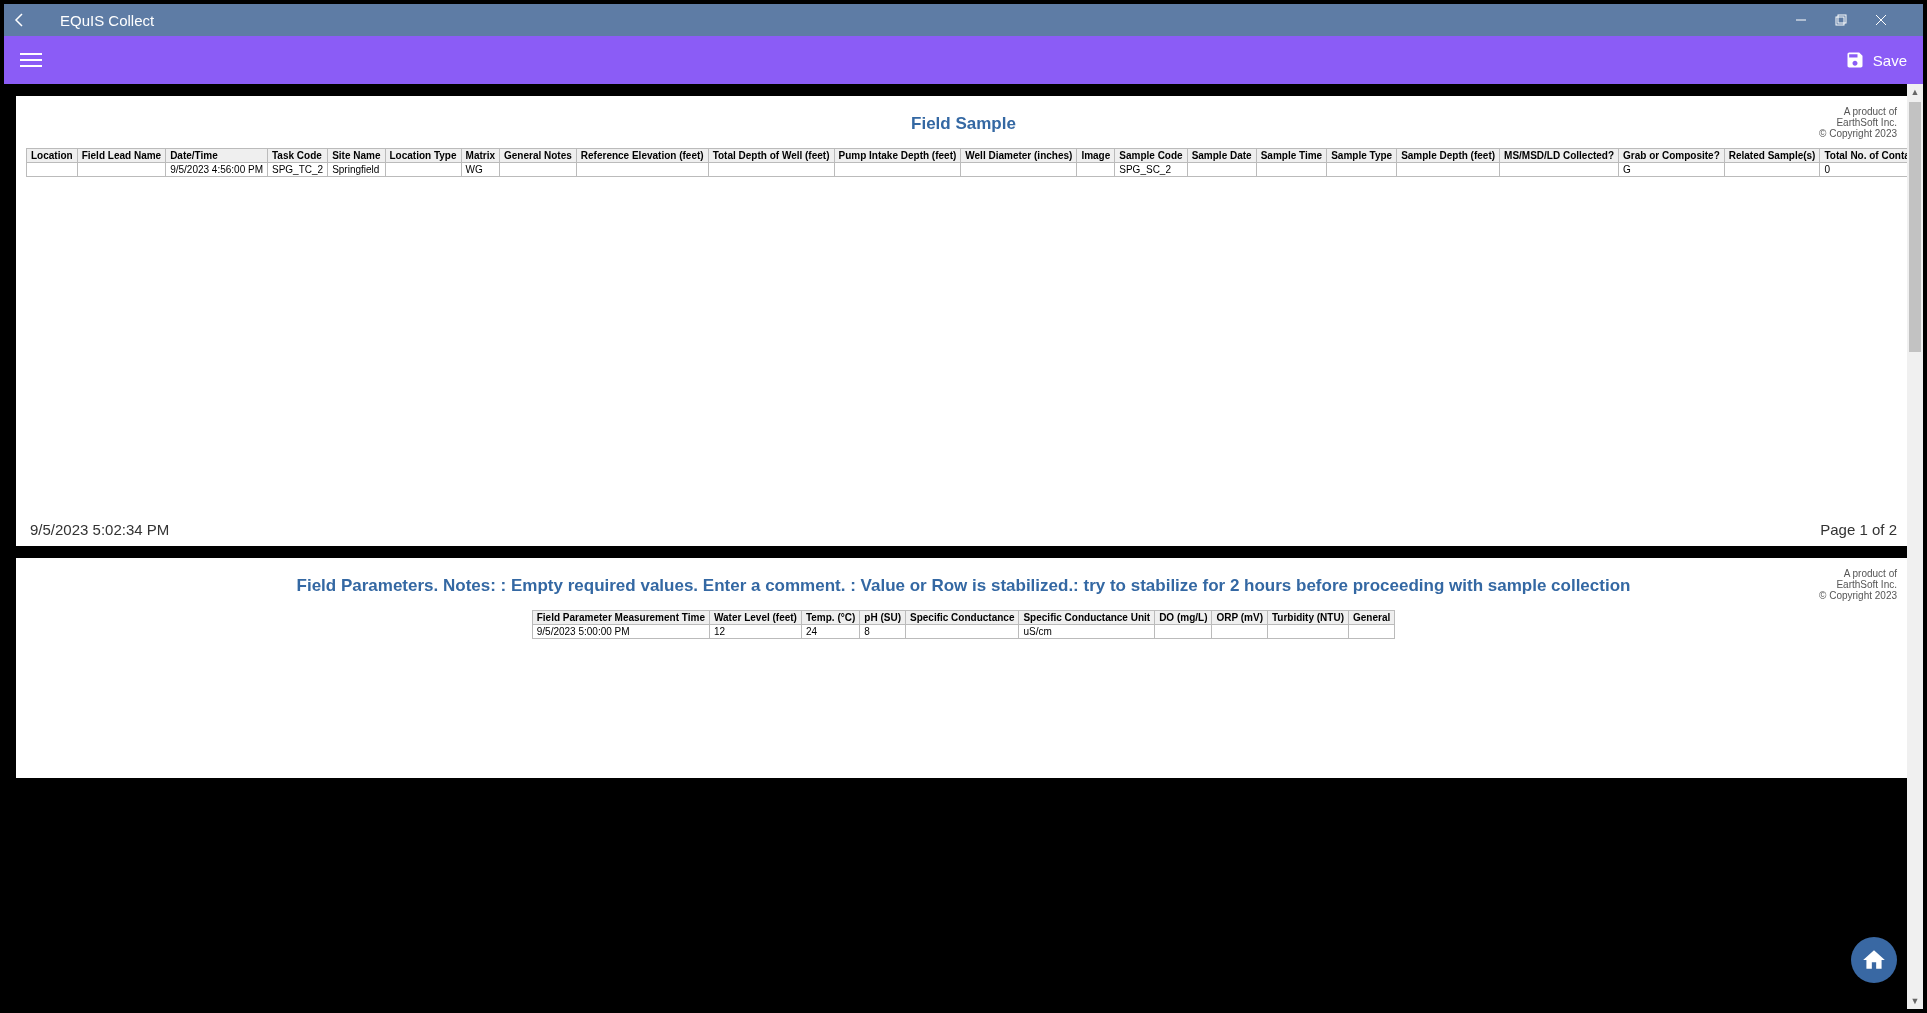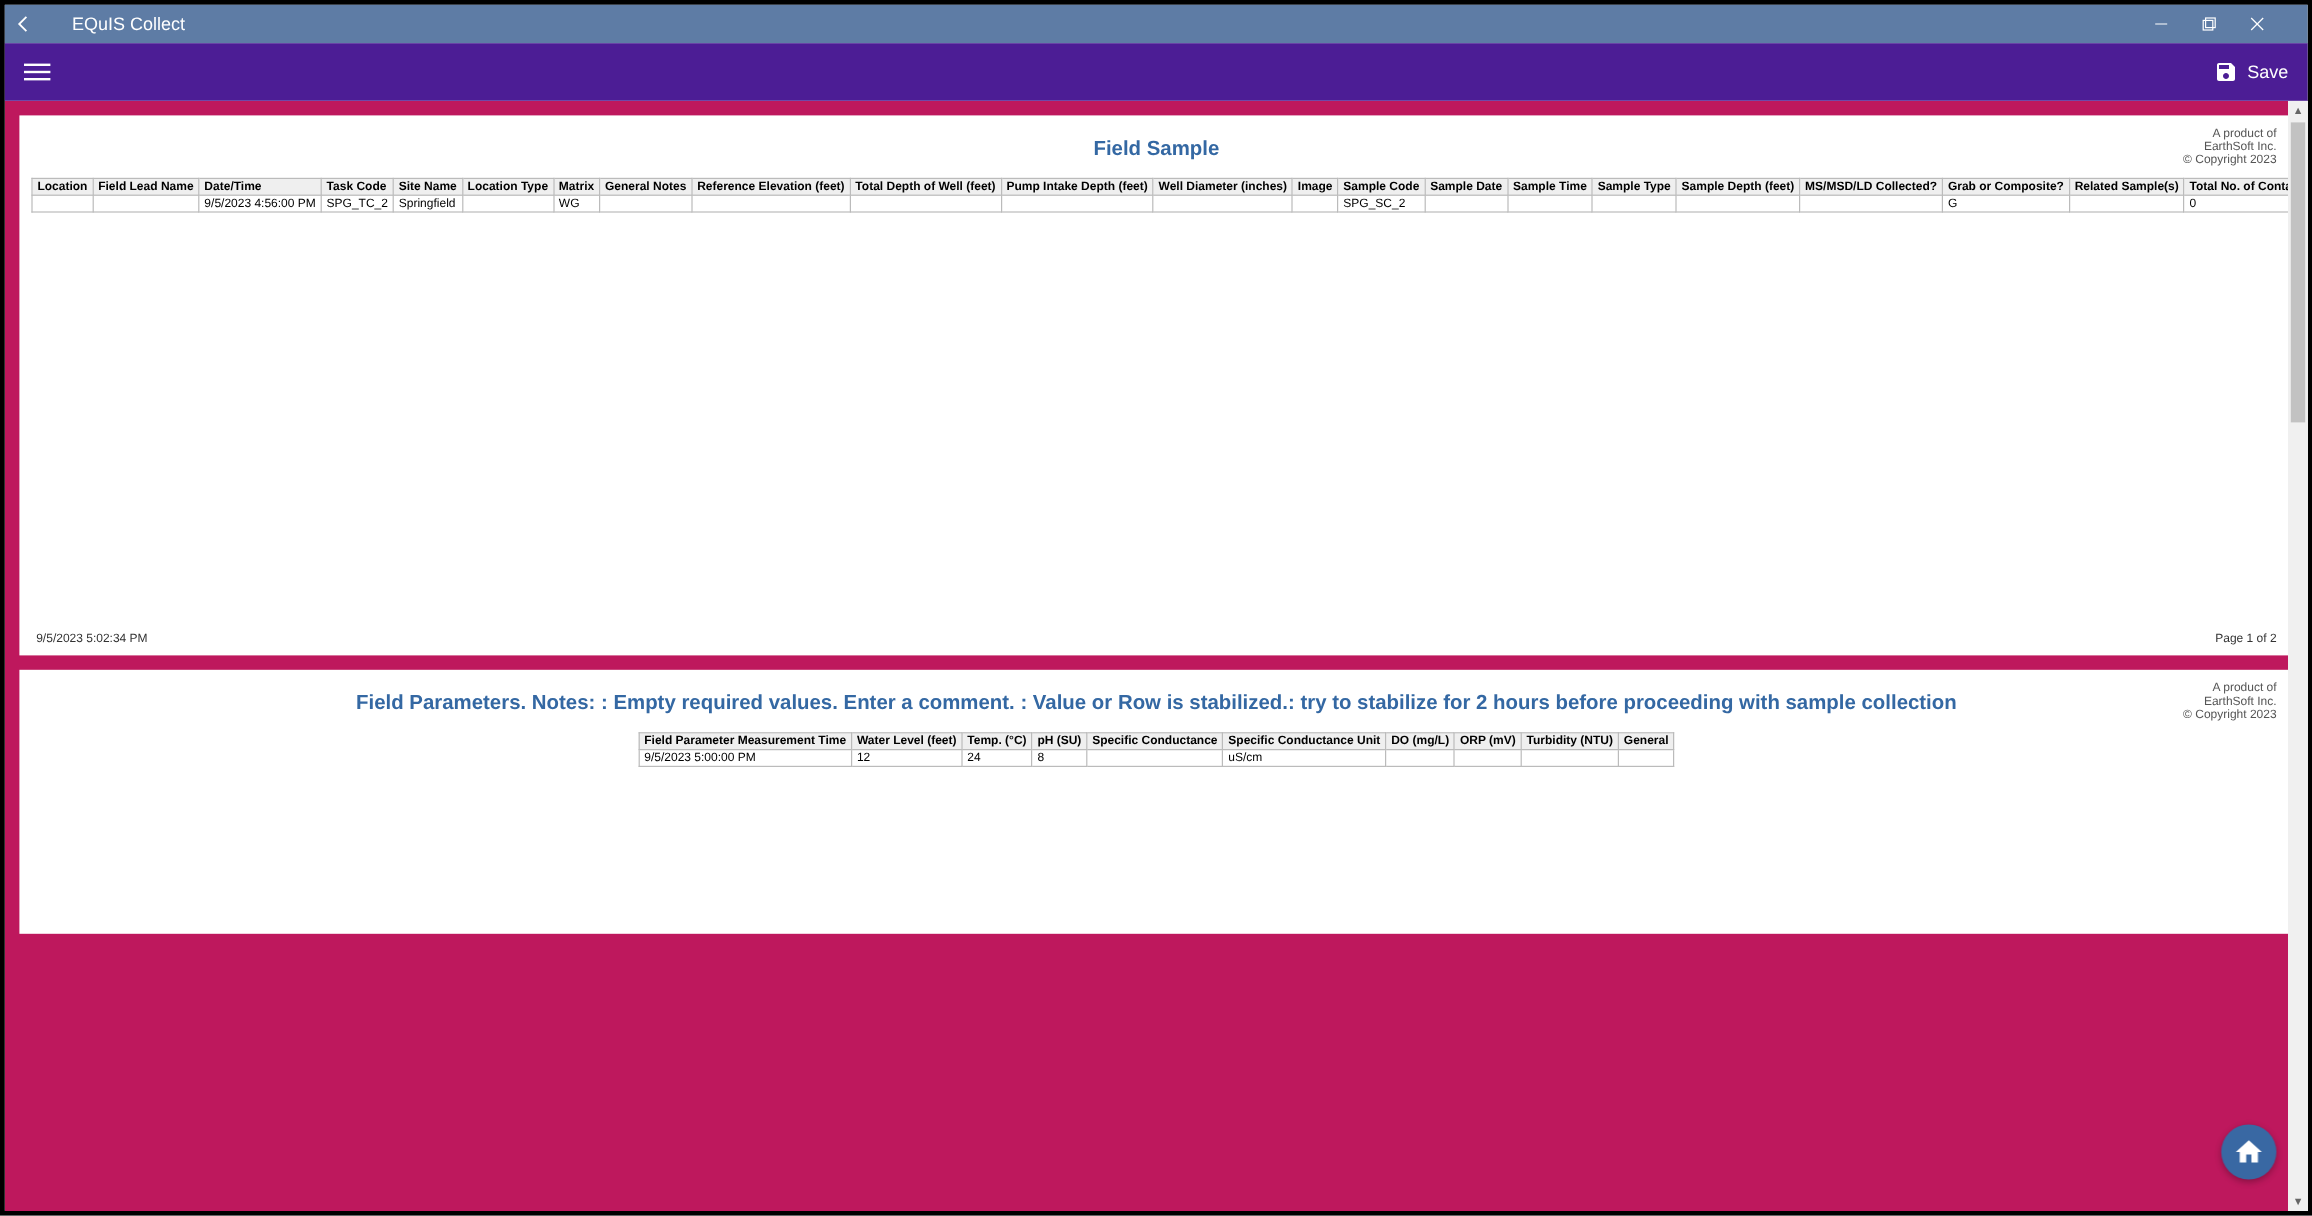--- a/index.html
+++ b/index.html
@@ -26,33 +26,33 @@
   color: #fff;
   padding: 0 8px;
   text-align: center;
 }
 .titlebar .back { width: 24px; text-align: center; cursor: pointer; }
 .titlebar .title { margin-left: 24px; font-size: 15px; font-weight: 300; }
 .titlebar .spacer { flex: 1; }
 .titlebar .winbtn { width: 40px; text-align: center; cursor: pointer; font-size: 13px; }
 .toolbar {
   height: 48px;
-  background: #4c1d95;
+  background: #8b5cf6;
   display: flex;
   align-items: center;
   padding: 0 16px;
   color: #fff;
 }
 .hamburger { cursor: pointer; }
 .hamburger div { width: 22px; height: 2px; background: #fff; margin: 4px 0; }
 .toolbar .spacer { flex: 1; }
 .save-btn { display: flex; align-items: center; gap: 8px; cursor: pointer; font-size: 15px; }
 .content {
   flex: 1;
-  background: #be185d;
+  background: #000000;
   overflow-y: auto;
   padding: 12px;
   position: relative;
 }
 .page {
   background: #fff;
   margin-bottom: 12px;
   padding: 10px 10px 20px 10px;
   position: relative;
   min-height: 450px;
@@ -88,21 +88,21 @@
   font-weight: bold;
   text-align: left;
   font-size: 10px;
   margin-top: 40px;
 }
 table.data td { height: 14px; }
 .page-footer {
   position: absolute;
   bottom: 8px;
   left: 14px; right: 14px;
-  font-size: 10px;
+  font-size: 15px;
   color: #333;
   display: flex;
   justify-content: space-between;
 }
 .home-fab {
   position: absolute;
   right: 30px;
   bottom: 30px;
   width: 46px; height: 46px;
   border-radius: 50%;

